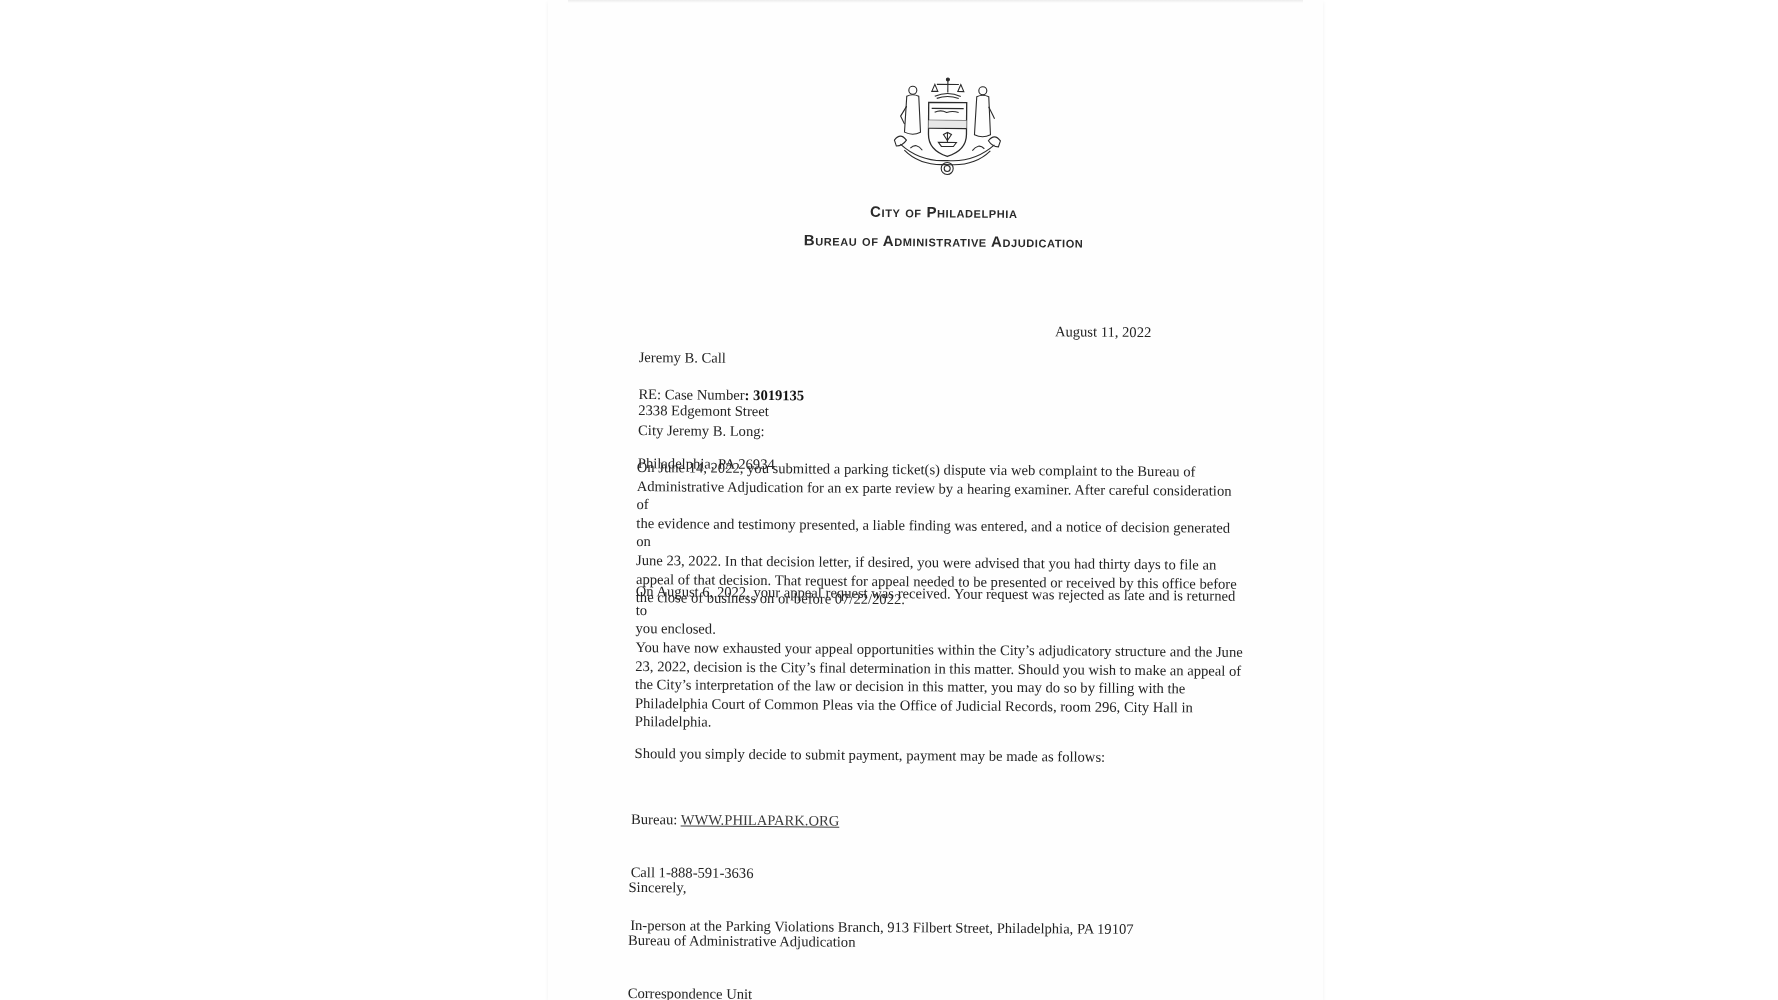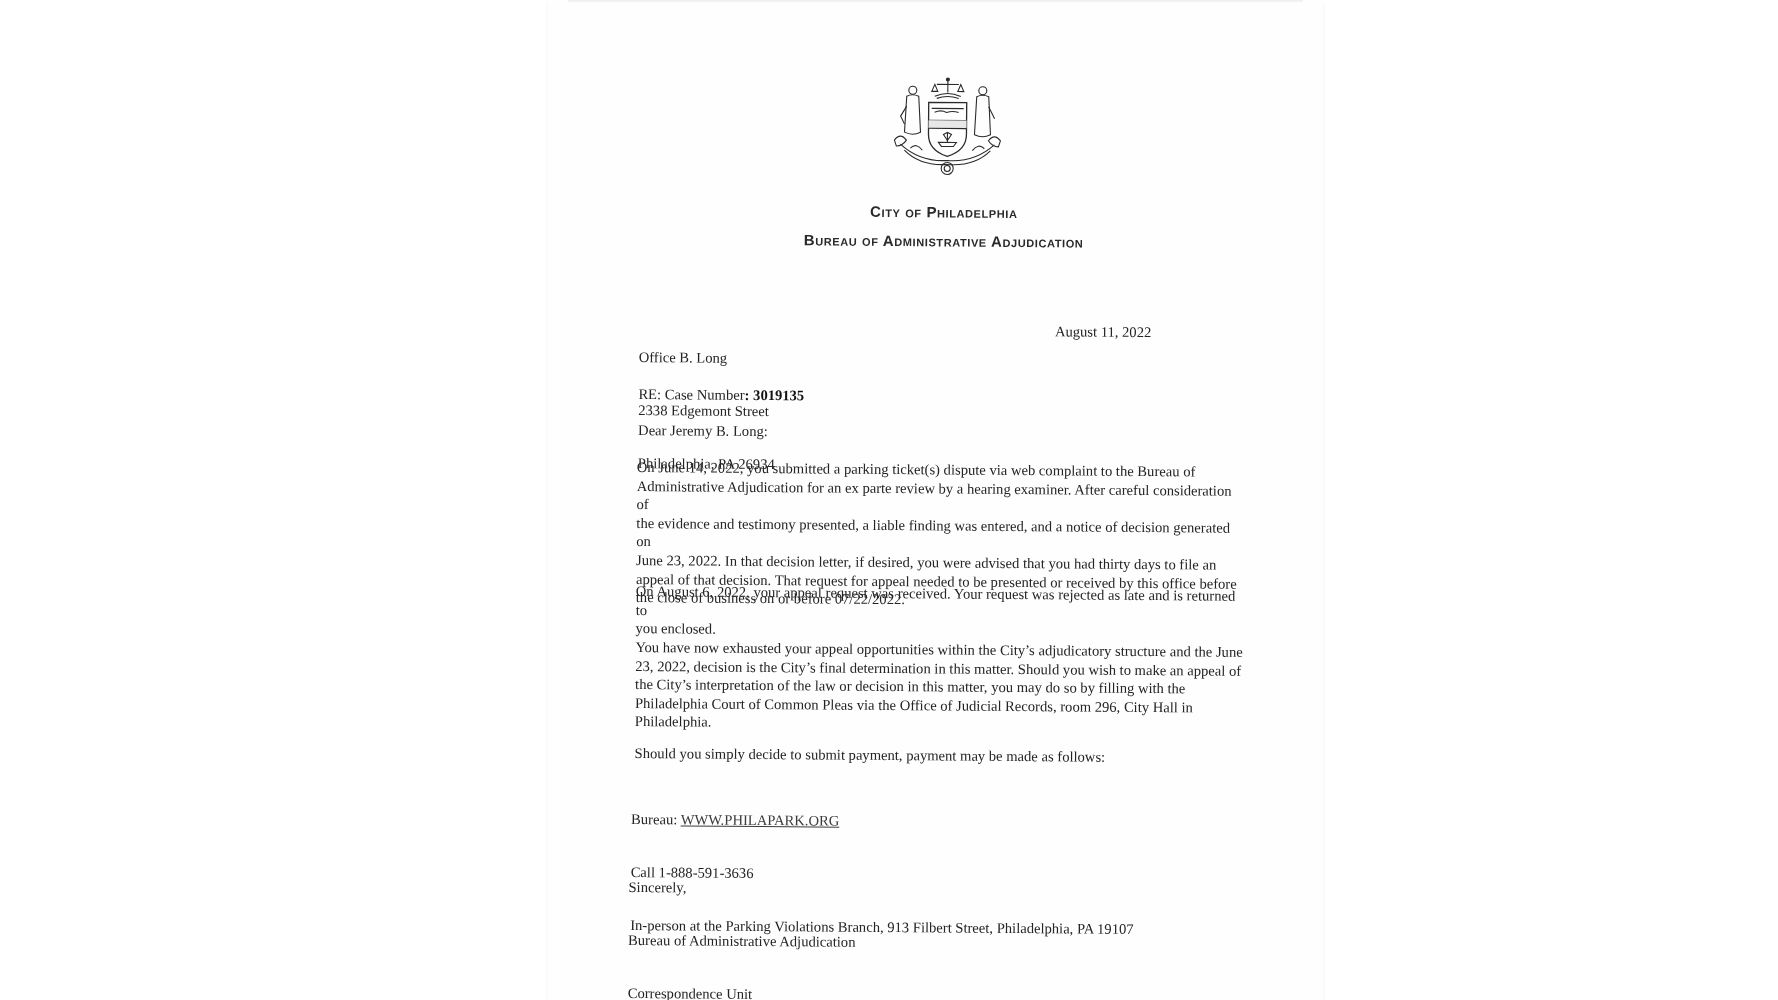--- a/index.html
+++ b/index.html
@@ -148,30 +148,30 @@
         <path d="M110 64 Q104 56 98 64 Q102 70 108 70 Z"></path>
         <path d="M20 72 Q26 66 32 74"></path>
         <path d="M94 72 Q88 66 82 74"></path>
       </g>
     </svg>
 
     <div class="heading city">City of Philadelphia</div>
     <div class="heading bureau">Bureau of Administrative Adjudication</div>
 
     <div class="block addr">
-      <span class="line">Office B. Long</span>
+      <span class="line">Jeremy B. Call</span>
       <span class="line">2338 Edgemont Street</span>
       <span class="line">Philadelphia, PA 26934</span>
     </div>
 
     <div class="date">August 11, 2022</div>
 
     <div class="block re"><span>RE: Case Number</span><b>: </b><b>3019135</b></div>
 
-    <div class="block salutation">Dear Jeremy B. Long:</div>
+    <div class="block salutation">City Jeremy B. Long:</div>
 
     <div class="para p1">
       <span class="line">On June 14, 2022, you submitted a parking ticket(s) dispute via web complaint to the Bureau of</span>
       <span class="line">Administrative Adjudication for an ex parte review by a hearing examiner. After careful consideration of</span>
       <span class="line">the evidence and testimony presented, a liable finding was entered, and a notice of decision generated on</span>
       <span class="line">June 23, 2022.  In that decision letter, if desired, you were advised that you had thirty days to file an</span>
       <span class="line">appeal of that decision. That request for appeal needed to be presented or received by this office before</span>
       <span class="line">the close of business on or before 07/22/2022.</span>
     </div>
 

